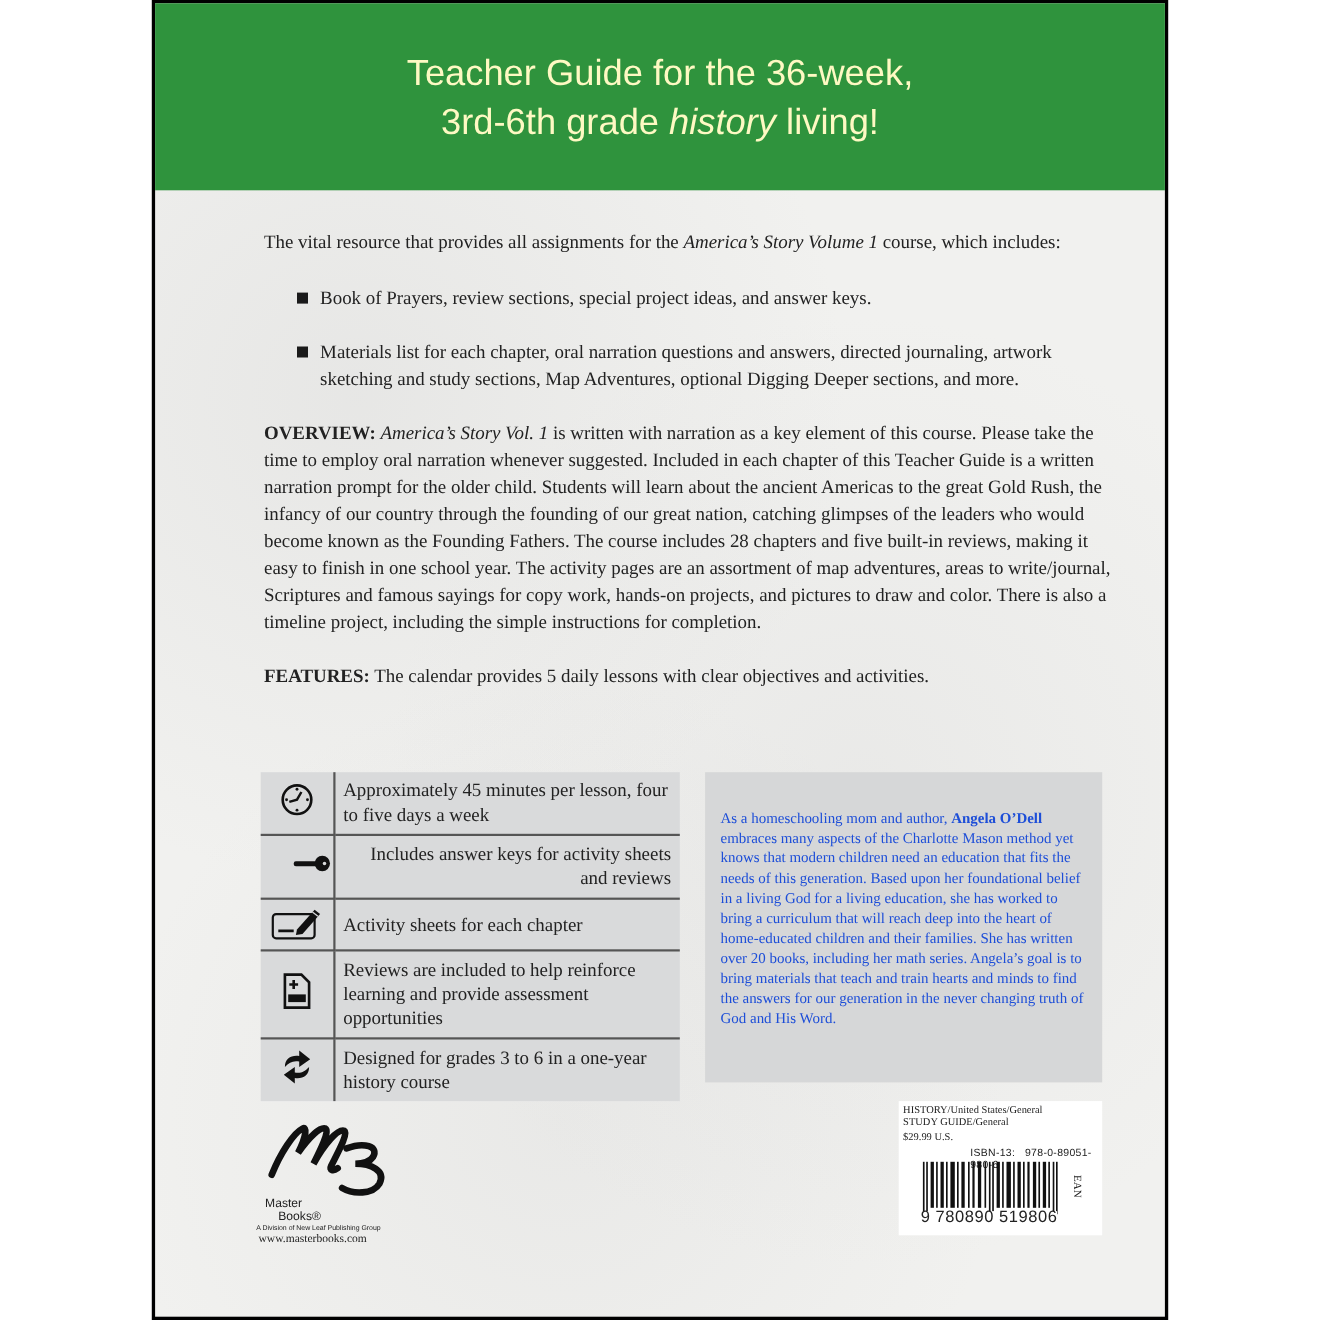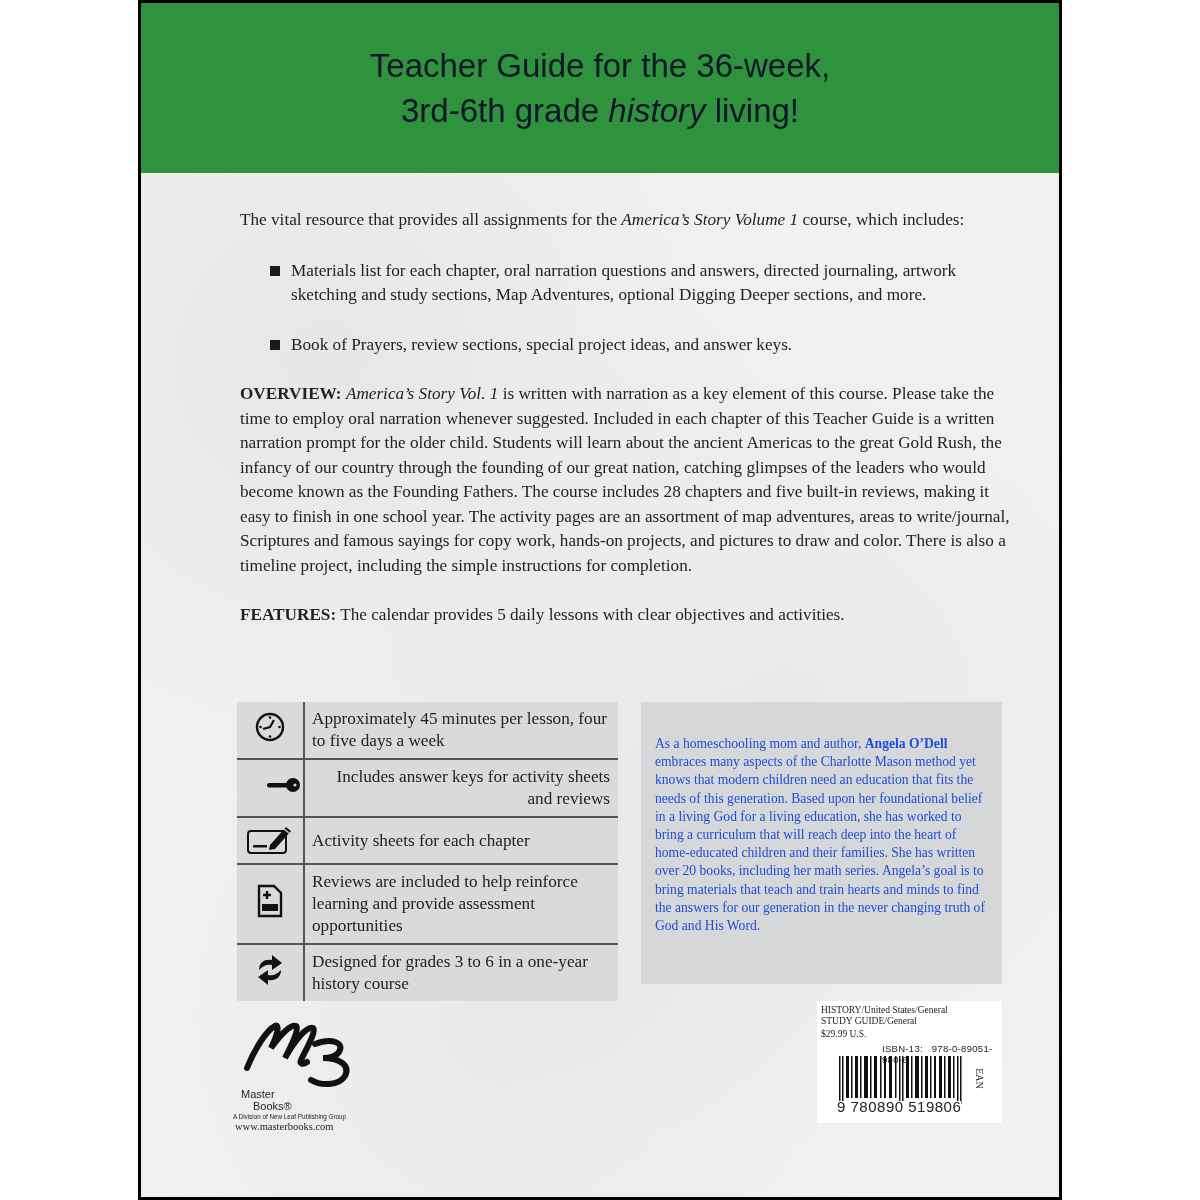--- a/index.html
+++ b/index.html
@@ -9,21 +9,21 @@
     box-sizing:border-box; border:3px solid #000; border-top-width:3px;
     background:#f1f1ef;
     background-image:
       radial-gradient(circle at 20% 30%, rgba(200,200,200,0.25) 0, rgba(255,255,255,0) 40%),
       radial-gradient(circle at 70% 60%, rgba(210,210,210,0.25) 0, rgba(255,255,255,0) 45%),
       radial-gradient(circle at 40% 85%, rgba(200,200,200,0.2) 0, rgba(255,255,255,0) 35%);
   }
   .banner {
     position:absolute; left:0; top:0; right:0; height:170px; background:#2f933d;
     display:flex; flex-direction:column; align-items:center; justify-content:center;
-    color:#0f172a; font-family:"Liberation Sans", sans-serif; font-size:33px; line-height:45px;
+    color:#fef9c3; font-family:"Liberation Sans", sans-serif; font-size:33px; line-height:45px;
   }
   .banner i { font-style:italic; }
   .content { position:absolute; left:99px; top:205px; width:770px; color:#222; font-size:17.2px; line-height:24.5px; }
   .content p { margin:0; }
   .intro { margin-bottom:26px !important; }
   .bullets { list-style:none; margin:0 0 24px 0; padding:0 0 0 30px; }
   .bullets li { position:relative; padding-left:21px; margin-bottom:25px; }
   .bullets li::before { content:""; position:absolute; left:0; top:7px; width:10px; height:10px; background:#1a1a1a; }
   .overview { margin-bottom:25px !important; }
   .kw { font-weight:bold; }
@@ -63,22 +63,22 @@
 <div class="cover">
 
   <div class="banner">
     <div>Teacher Guide for the 36-week,</div>
     <div><span>3rd-6th grade </span><i>history</i><span> living!</span></div>
   </div>
 
   <div class="content">
     <p class="intro"><span>The vital resource that provides all assignments for the </span><i>America’s Story Volume 1</i><span> course, which includes:</span></p>
     <ul class="bullets">
+      <li>Book of Prayers, review sections, special project ideas, and answer keys.</li>
       <li>Materials list for each chapter, oral narration questions and answers, directed journaling, artwork sketching and study sections, Map Adventures, optional Digging Deeper sections, and more.</li>
-      <li>Book of Prayers, review sections, special project ideas, and answer keys.</li>
     </ul>
     <p class="overview"><span class="kw">OVERVIEW:</span> <i>America’s Story Vol. 1</i><span> is written with narration as a key element of this course. Please take the time to employ oral narration whenever suggested. Included in each chapter of this Teacher Guide is a written narration prompt for the older child. Students will learn about the ancient Americas to the great Gold Rush, the infancy of our country through the founding of our great nation, catching glimpses of the leaders who would become known as the Founding Fathers. The course includes 28 chapters and five built-in reviews, making it easy to finish in one school year. The activity pages are an assortment of map adventures, areas to write/journal, Scriptures and famous sayings for copy work, hands-on projects, and pictures to draw and color. There is also a timeline project, including the simple instructions for completion.</span></p>
     <p><span class="kw">FEATURES:</span><span> The calendar provides 5 daily lessons with clear objectives and activities.</span></p>
   </div>
 
   <table class="features-table">
     <tbody>
         <tr class="r1">
       <td class="icon">
         <svg width="32" height="32" viewBox="0 0 32 32">

